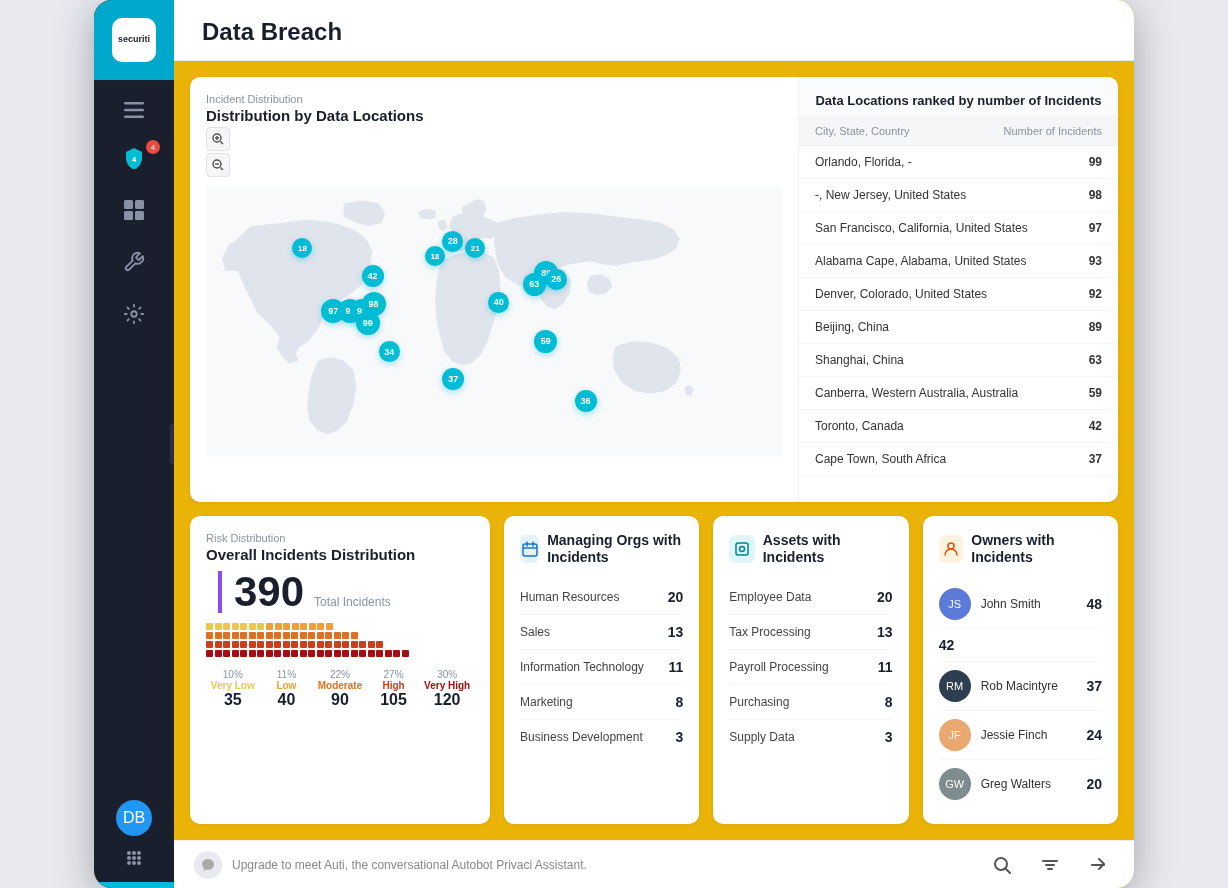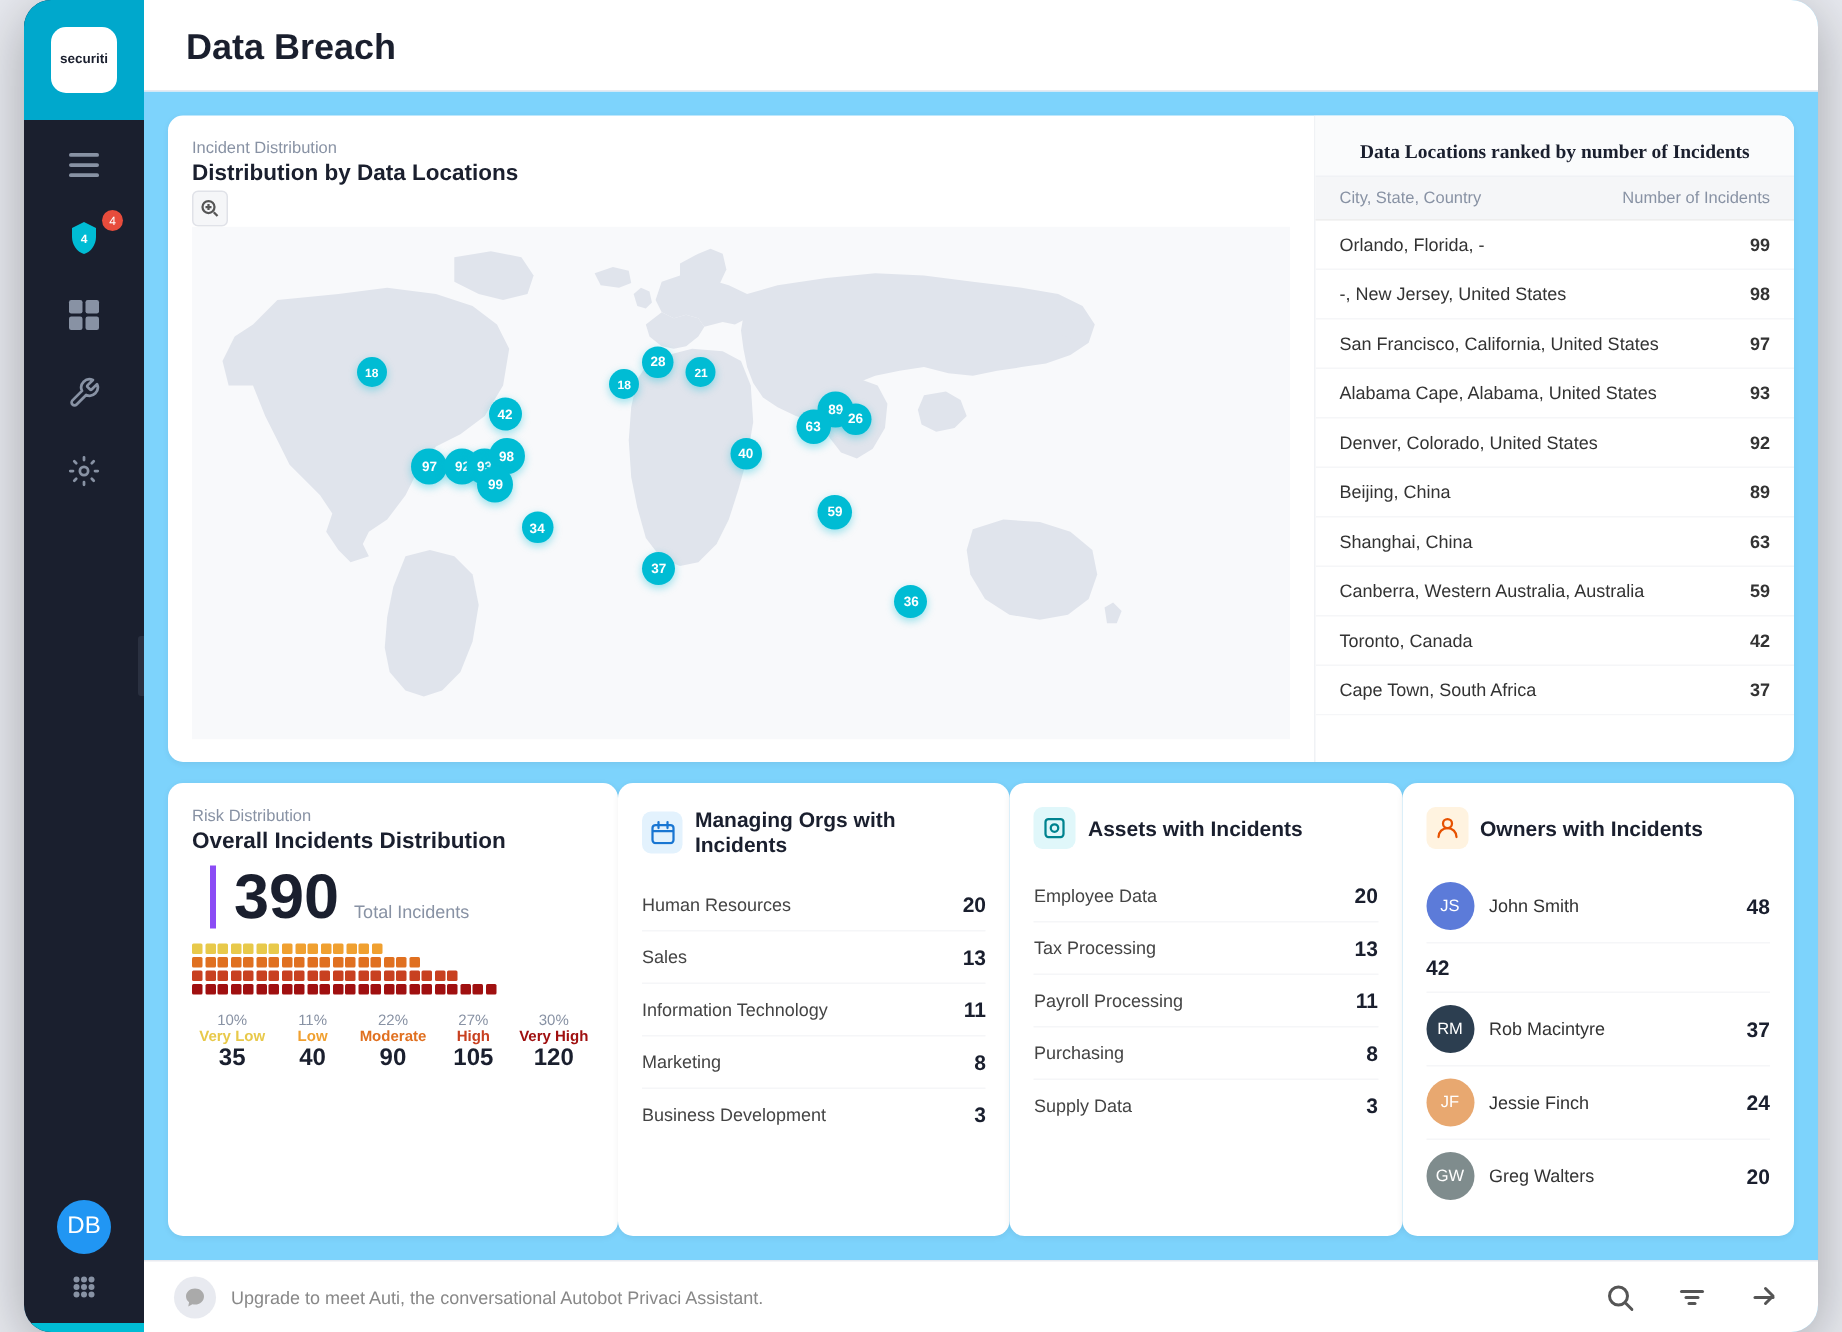--- a/index.html
+++ b/index.html
@@ -1,17 +1,17 @@
 <!DOCTYPE html>
 <html><head>
   <meta charset="utf-8">
   <style>
     * { box-sizing: border-box; margin: 0; padding: 0; }
     body { font-family: -apple-system, BlinkMacSystemFont, 'Segoe UI', sans-serif; background: #e8eaf0; display: flex; justify-content: center; align-items: center; min-height: 100vh; }
-    .device { width: 1196px; height: 888px; background: #7dd3fc; border-radius: 18px; overflow: hidden; display: flex; box-shadow: 0 8px 40px rgba(0,0,0,0.3); position: relative; }
+    .device { width: 1040px; height: 888px; background: #eab308; border-radius: 18px; overflow: hidden; display: flex; box-shadow: 0 8px 40px rgba(0,0,0,0.3); position: relative; }
     
     
     .sidebar { width: 80px; background: #1a1f2e; display: flex; flex-direction: column; align-items: center; padding: 0; position: relative; flex-shrink: 0; }
     .sidebar-logo { width: 80px; height: 80px; background: #00a8cc; display: flex; align-items: center; justify-content: center; flex-shrink: 0; }
     .sidebar-logo-inner { width: 44px; height: 44px; background: white; border-radius: 10px; display: flex; align-items: center; justify-content: center; }
     .logo-text { font-size: 9px; font-weight: 700; color: #1a1f2e; text-align: center; line-height: 1.1; }
     .sidebar-menu-icon { width: 80px; height: 44px; display: flex; align-items: center; justify-content: center; cursor: pointer; color: #8892a4; margin-top: 8px; }
     .sidebar-icon { width: 80px; height: 52px; display: flex; align-items: center; justify-content: center; cursor: pointer; color: #8892a4; position: relative; }
     .sidebar-icon.active { color: white; }
     .sidebar-icon-badge { position: absolute; top: 8px; right: 14px; background: #e74c3c; color: white; border-radius: 50%; width: 14px; height: 14px; font-size: 8px; display: flex; align-items: center; justify-content: center; }
@@ -38,29 +38,29 @@
     
     
     .world-map-svg { width: 100%; height: 100%; }
     
     
     .map-dot { position: absolute; background: #00bcd4; color: white; border-radius: 50%; display: flex; align-items: center; justify-content: center; font-size: 9px; font-weight: 700; cursor: pointer; box-shadow: 0 2px 6px rgba(0,188,212,0.4); }
     
     
     .locations-table { width: 320px; border-left: 1px solid #f0f2f5; flex-shrink: 0; }
     .locations-header { padding: 16px 16px 8px; background: #fafbfc; border-bottom: 1px solid #f0f2f5; }
-    .locations-title { font-size: 13px; font-weight: 600; color: #1a1f2e; text-align: center; font-family: Liberation Serif, serif; }
+    .locations-title { font-size: 13px; font-weight: 600; color: #1a1f2e; text-align: center; }
     .locations-col-headers { display: flex; justify-content: space-between; padding: 8px 16px; background: #f5f6f8; border-bottom: 1px solid #eee; }
     .col-header { font-size: 11px; color: #8892a4; font-weight: 500; }
     .location-row { display: flex; justify-content: space-between; align-items: center; padding: 9px 16px; border-bottom: 1px solid #f5f6f8; }
     .location-name { font-size: 12px; color: #333; }
     .location-count { font-size: 12px; font-weight: 600; color: #333; }
     
     
-    .bottom-row { display: flex; }
+    .bottom-row { display: flex; gap: 14px; }
     
     
     .risk-panel { width: 300px; flex-shrink: 0; background: white; border-radius: 10px; padding: 16px; box-shadow: 0 1px 4px rgba(0,0,0,0.06); }
     .total-incidents { display: flex; align-items: baseline; gap: 10px; margin-bottom: 10px; }
     .total-number { font-size: 42px; font-weight: 700; color: #1a1f2e; line-height: 1; border-left: 4px solid #8B4CF5; padding-left: 12px; margin-left: 12px; }
     .total-label { font-size: 12px; color: #8892a4; }
     
     
     .dot-matrix { display: flex; gap: 2px; margin-bottom: 12px; flex-wrap: wrap; }
     .dot-group { display: flex; flex-wrap: wrap; gap: 1.5px; }

